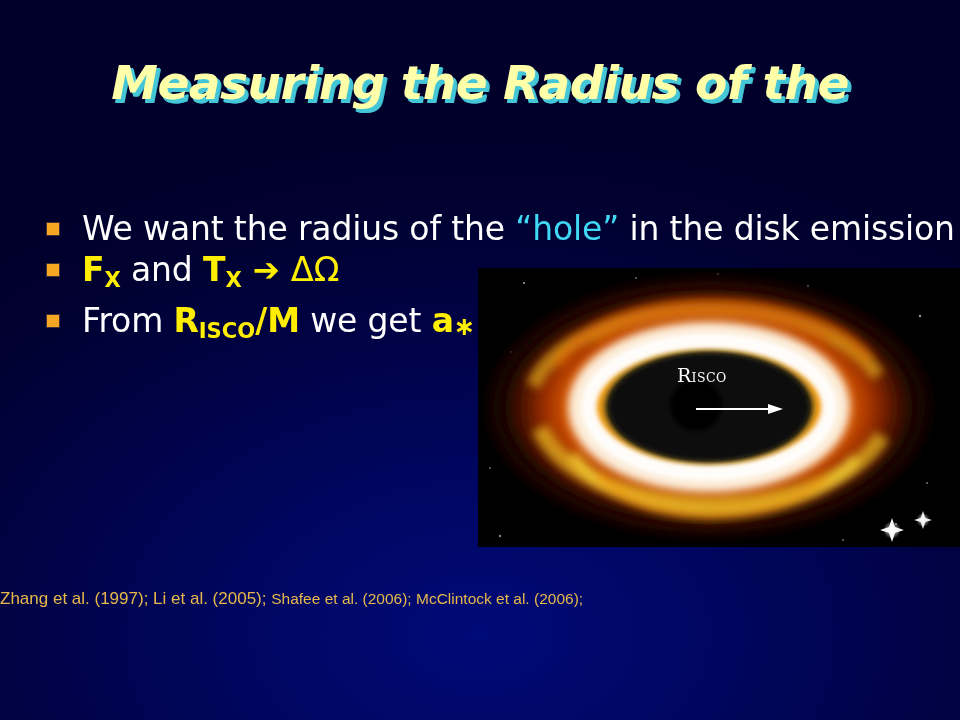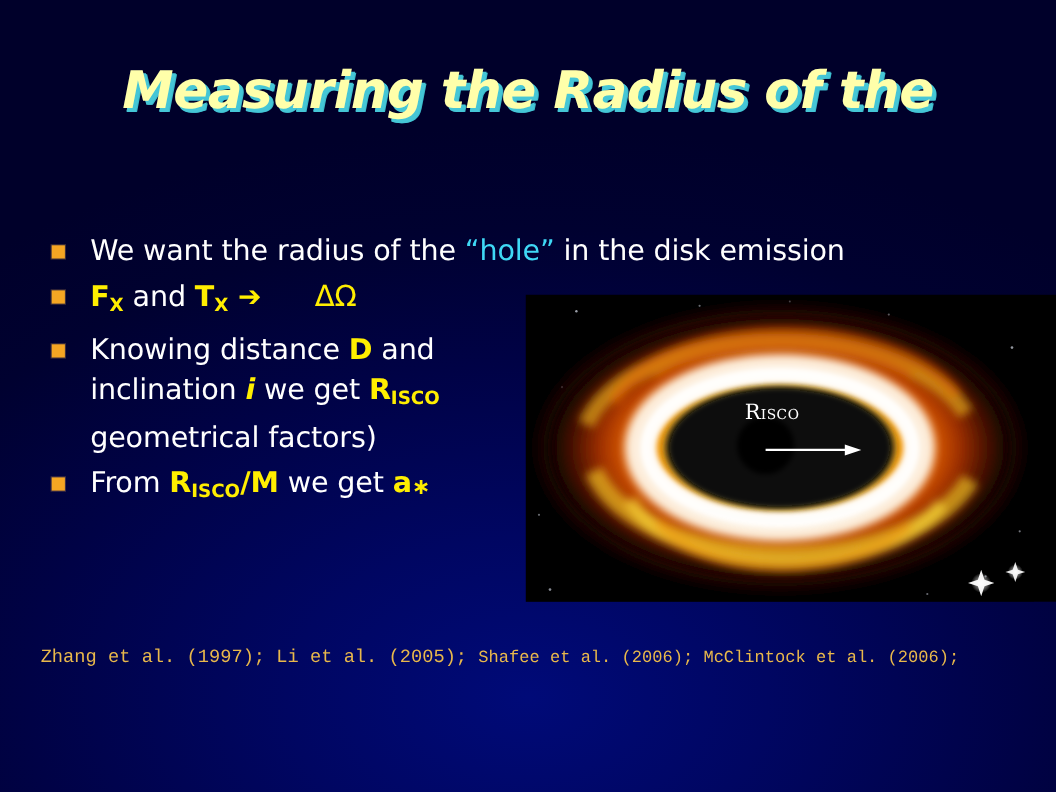--- a/index.html
+++ b/index.html
@@ -59,21 +59,21 @@
     position: absolute;
     left: 7px;
     top: 13px;
     width: 12px;
     height: 12px;
     background: #f5a623;
     box-shadow: 0 0 0 1px rgba(255,190,90,.25);
   }
   .bullet-text {
     font-family: "DejaVu Sans", sans-serif;
-    font-size: 26px;
+    font-size: 33px;
     line-height: 37px;
     color: #ffffff;
     letter-spacing: -0.15px;
   }
   .b-line { display: block; white-space: nowrap; }
   .hl-yellow { color: #ffee00; font-weight: bold; }
   .hl-yellow-ital { color: #ffee00; font-weight: bold; font-style: italic; }
   .hl-cyan { color: #3fd8f5; }
   .sub {
     font-size: 0.64em;
@@ -88,31 +88,30 @@
   .arrow-glyph {
     color: #ffee00;
     font-weight: bold;
     font-size: 0.98em;
   }
   .greek {
     font-family: "DejaVu Sans", sans-serif;
     color: #ffee00;
     font-weight: normal;
     font-size: 1.02em;
-    margin-left: 40px;
   }
 
   
   #citations {
     position: absolute;
     left: 0;
     top: 586px;
     width: 872px;
-    text-align: right;
-    font-family: Liberation Mono, monospace;
+    text-align: left;
+    font-family: Liberation Sans, sans-serif;
     color: #e8b84b;
     line-height: 25px;
   }
   #cite-line-1 { font-size: 17px; white-space: nowrap; }
   #cite-line-2 { font-size: 17px; white-space: nowrap; }
   .cite-small { font-size: 15.5px; }
 
   
   #art-panel {
     position: absolute;
@@ -255,28 +254,20 @@
     </div>
 
 
     <div class="bullet-row">
       <span class="bullet-marker"></span>
       <div class="bullet-text">
         <span class="b-line"><span class="hl-yellow">F</span><span class="hl-yellow sub">X</span><span> and </span><span class="hl-yellow">T</span><span class="hl-yellow sub">X</span><span class="arrow-glyph">  ➔ </span><span class="greek"> ΔΩ</span></span>
       </div>
     </div>
 
-    <div class="bullet-row">
-      <span class="bullet-marker"></span>
-      <div class="bullet-text">
-        <span class="b-line"><span>Knowing distance </span><span class="hl-yellow">D</span><span> and</span></span>
-        <span class="b-line"><span>inclination </span><span class="hl-yellow-ital">i</span><span> we get </span><span class="hl-yellow">R</span><span class="hl-yellow sub">ISCO</span></span>
-        <span class="b-line">geometrical factors)</span>
-      </div>
-    </div>
 
     <div class="bullet-row">
       <span class="bullet-marker"></span>
       <div class="bullet-text">
         <span class="b-line"><span>From </span><span class="hl-yellow">R</span><span class="hl-yellow sub">ISCO</span><span class="hl-yellow">/M</span><span> we get </span><span class="hl-yellow">a</span><span class="hl-yellow star-sub">∗</span></span>
       </div>
     </div>
   </div>
 
   <div id="citations">

